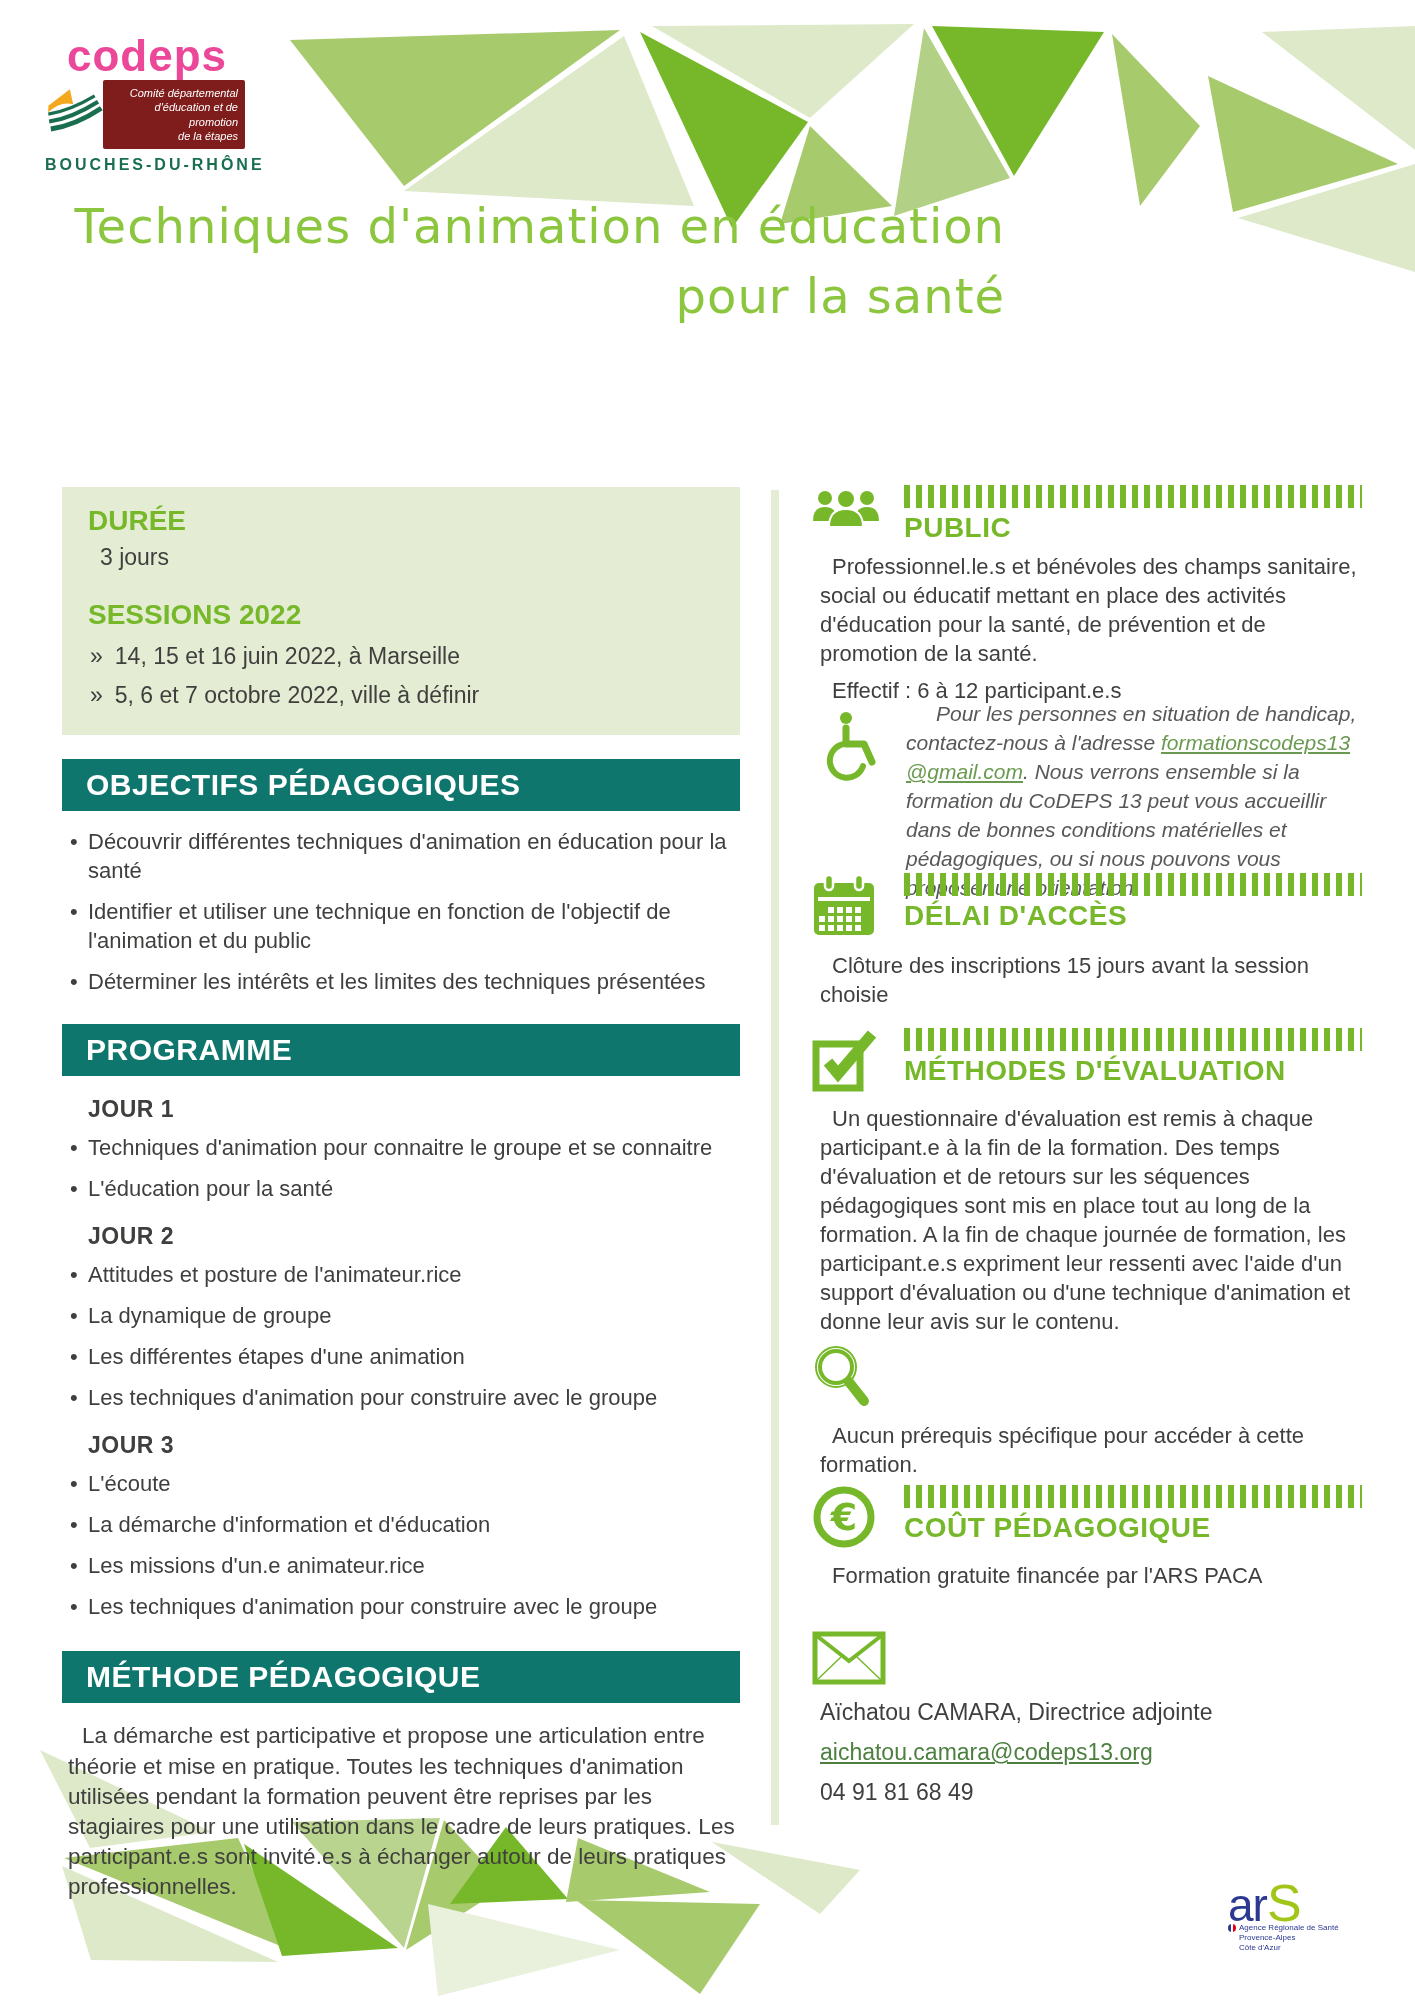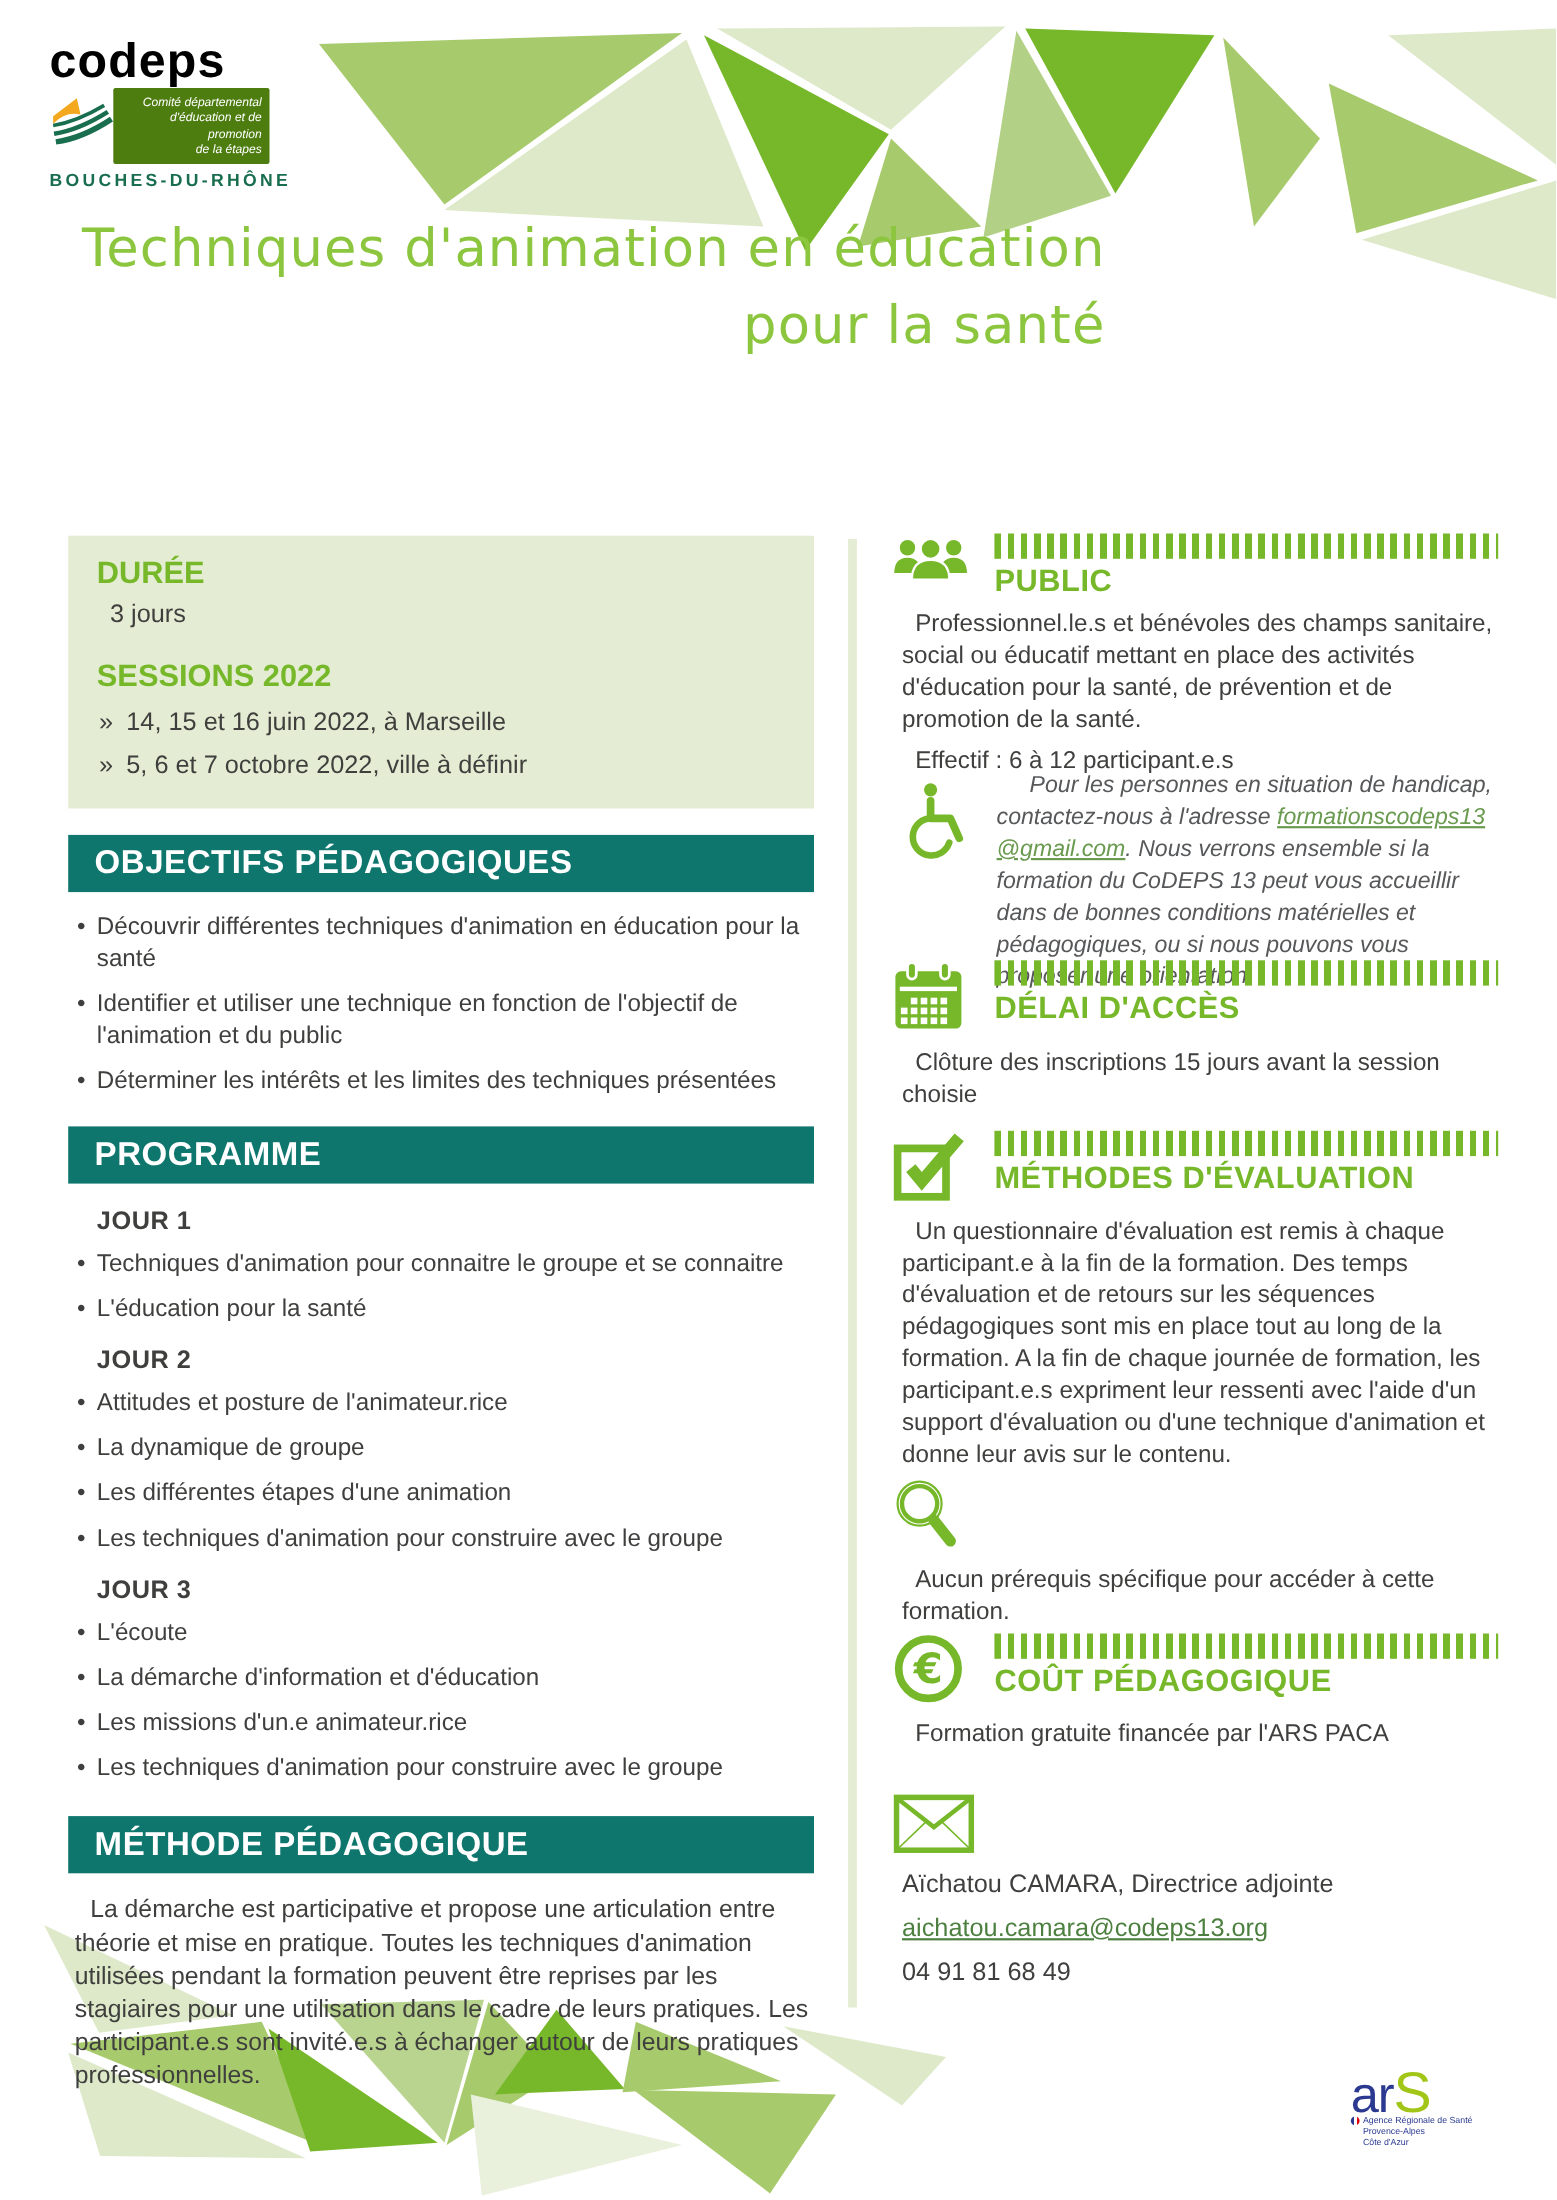--- a/index.html
+++ b/index.html
@@ -8,24 +8,24 @@
     font-family:"Liberation Sans", sans-serif; color:#3f3f3e; overflow:hidden;
   }
   svg { display:block; }
 
   
   .top-triangles { position:absolute; left:228px; top:6px; }
   .bottom-triangles { position:absolute; left:0; top:1742px; }
 
   
   .logo { position:absolute; left:45px; top:34px; width:200px; }
-  .logo-brand { color:#000000; font-weight:bold; font-size:44px; line-height:1; letter-spacing:1px; }
+  .logo-brand { color:#ec4899; font-weight:bold; font-size:44px; line-height:1; letter-spacing:1px; margin-left:22px; }
   .logo-row { display:flex; margin-top:2px; }
   .logo-swoosh { width:58px; flex:0 0 58px; margin-top:-6px; }
-  .logo-banner { background:#4d7c0f; color:#ffffff; text-align:right; font-size:11px; line-height:1.3;
+  .logo-banner { background:#7f1d1d; color:#ffffff; text-align:right; font-size:11px; line-height:1.3;
     padding:6px 7px 6px 10px; border-radius:2px; flex:1; font-style:italic; }
   .logo-dept { color:#1a6e50; font-weight:bold; font-size:16px; letter-spacing:3px; margin-top:7px; white-space:nowrap; }
 
   
   .main-title { position:absolute; top:192px; right:410px; text-align:right;
     color:#8cc63f; font-size:48px; line-height:1.45; font-family:"DejaVu Sans", sans-serif; letter-spacing:1px; }
 
   
   .col-left { position:absolute; left:62px; top:487px; width:678px; }
   .duree-box { background:#e4edd3; padding:18px 24px 26px 26px; }

